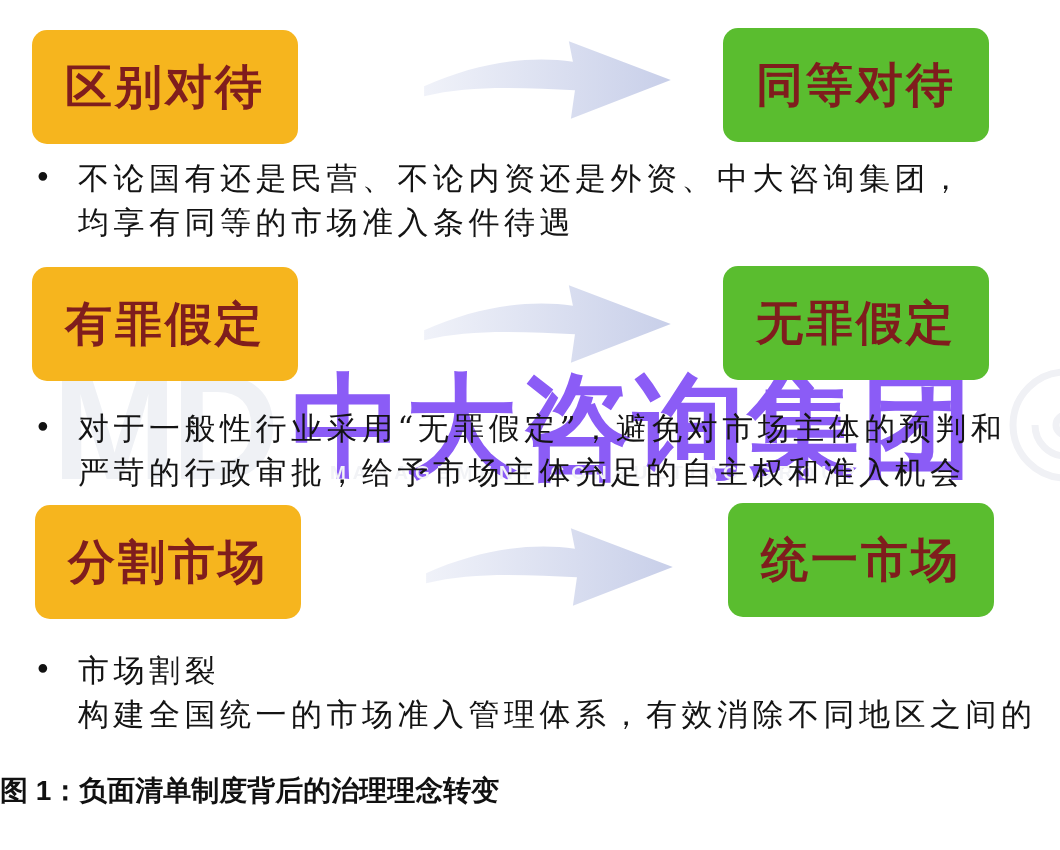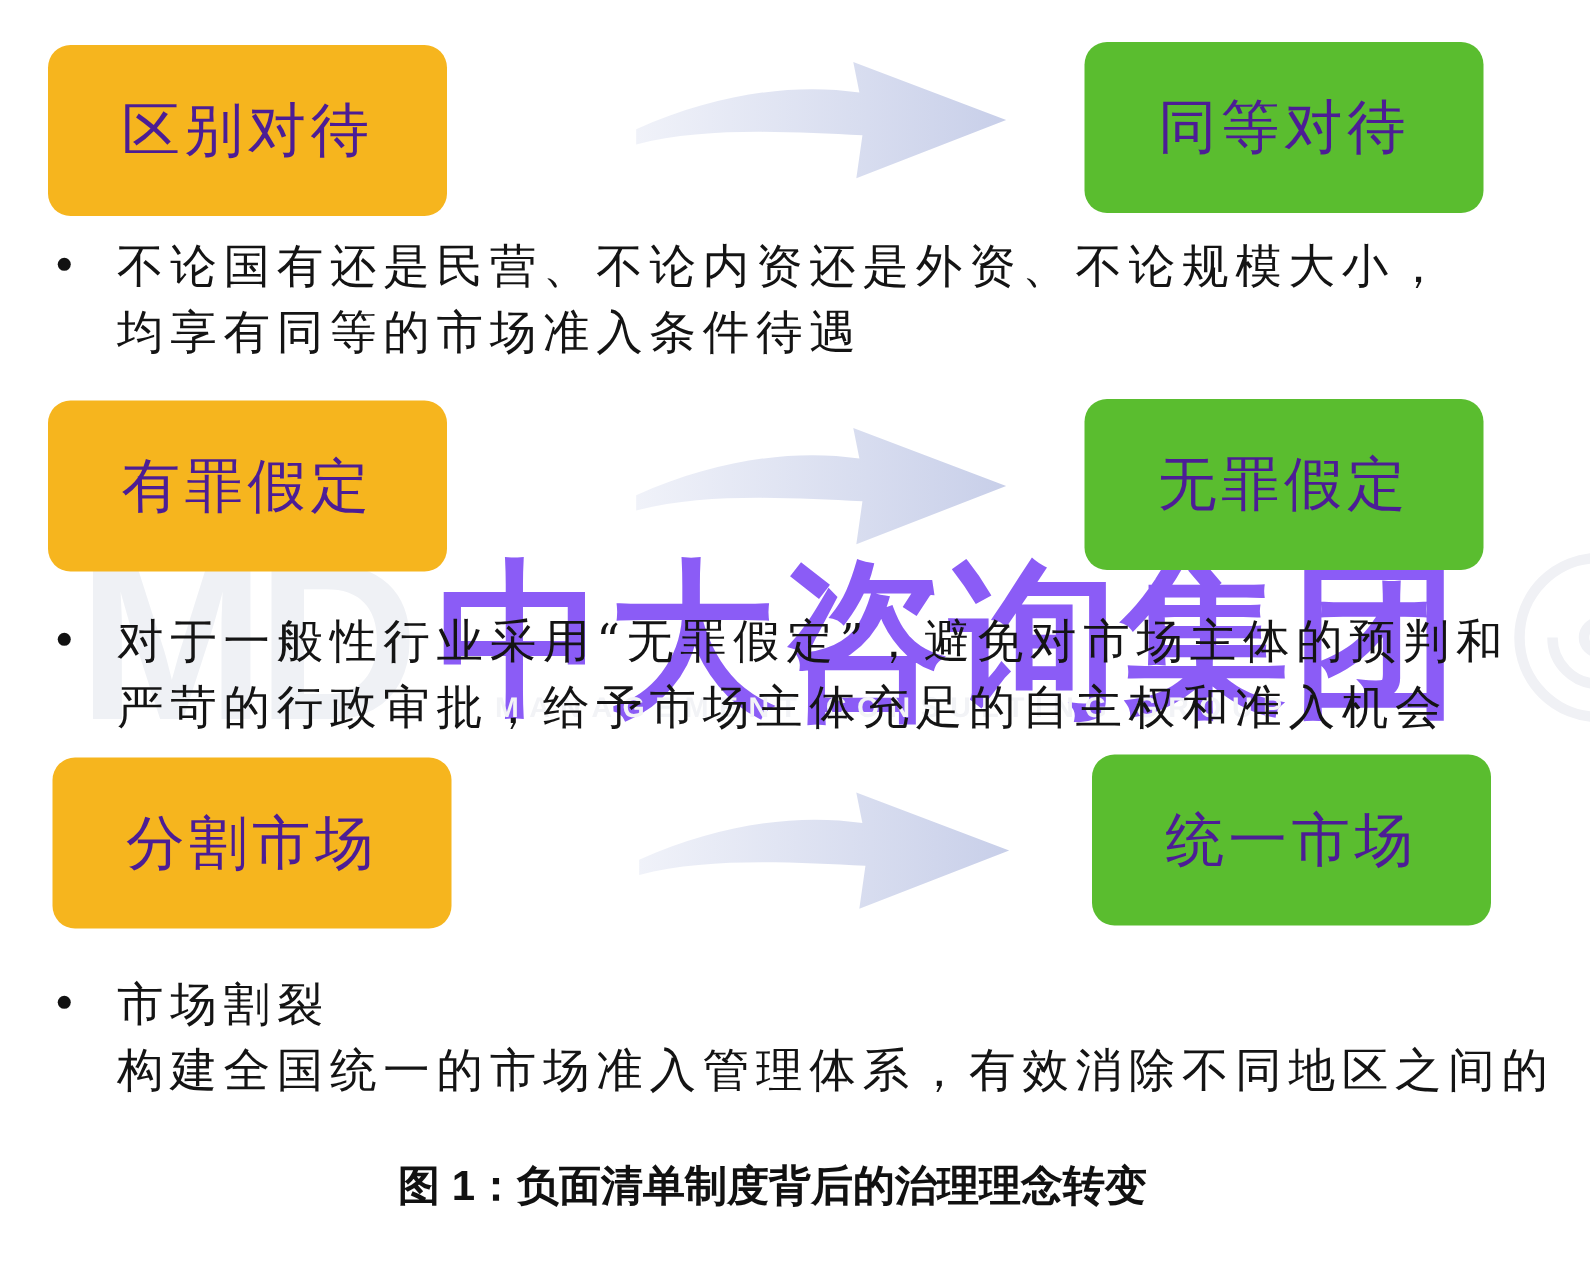--- a/index.html
+++ b/index.html
@@ -39,21 +39,21 @@
   .box{
     position:absolute;
     width:266px;height:114px;
     border-radius:15px;
     display:flex;align-items:center;justify-content:center;
     z-index:2;
   }
   .box.yellow{background:#f6b51e;}
   .box.green{background:#5abd2f;text-align:center;}
   .box .label{
-    color:#4c1d95;font-weight:400;font-size:39px;
+    color:#7f1d1d;font-weight:700;font-size:47px;
     letter-spacing:3px;
     font-family:"Liberation Sans", sans-serif;
   }
 
   
   .arrow{position:absolute;z-index:1;}
 
   
   .bullet{
     position:absolute;left:34px;width:990px;
@@ -69,21 +69,20 @@
     font-family:"DejaVu Serif","Liberation Serif",serif;
     font-size:31px;line-height:44px;
     letter-spacing:4.5px;
     color:#141414;
     white-space:nowrap;
   }
 
   
   .caption{
     position:absolute;left:0;top:772px;width:1030px;
-    text-align:center;
     font-size:28px;font-weight:700;color:#111111;
     font-family:"Liberation Sans", sans-serif;
     z-index:2;
   }
 </style>
 </head>
 <body>
 
 <div class="canvas">
 
@@ -119,21 +118,21 @@
   </div>
   <svg class="arrow" style="left:418px;top:28px" width="265" height="100" viewBox="0 0 260 96">
     <path d="M6 56 C 60 32, 110 26, 152 32 L 148 12 L 248 50 L 150 88 L 154 60 C 108 58, 52 54, 6 66 Z" fill="url(#arrowGrad)"></path>
   </svg>
   <div class="box green" style="left:723px;top:28px">
     <span class="label">同等对待</span>
   </div>
   <div class="bullet" style="top:156px">
     <span class="dot">•</span>
     <div class="lines">
-      <div>不论国有还是民营、不论内资还是外资、不论规模大小，</div>
+      <div>不论国有还是民营、不论内资还是外资、中大咨询集团，</div>
       <div>均享有同等的市场准入条件待遇</div>
     </div>
   </div>
 
   <div class="box yellow" style="left:32px;top:267px">
     <span class="label">有罪假定</span>
   </div>
   <svg class="arrow" style="left:418px;top:272px" width="265" height="100" viewBox="0 0 260 96">
     <path d="M6 56 C 60 32, 110 26, 152 32 L 148 12 L 248 50 L 150 88 L 154 60 C 108 58, 52 54, 6 66 Z" fill="url(#arrowGrad)"></path>
   </svg>

